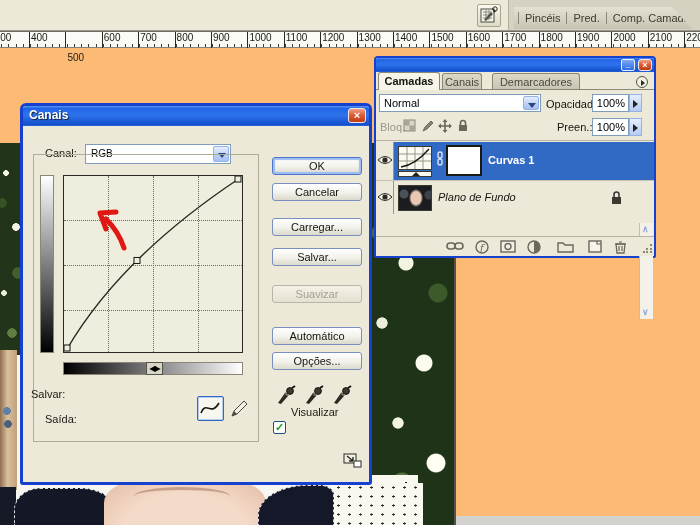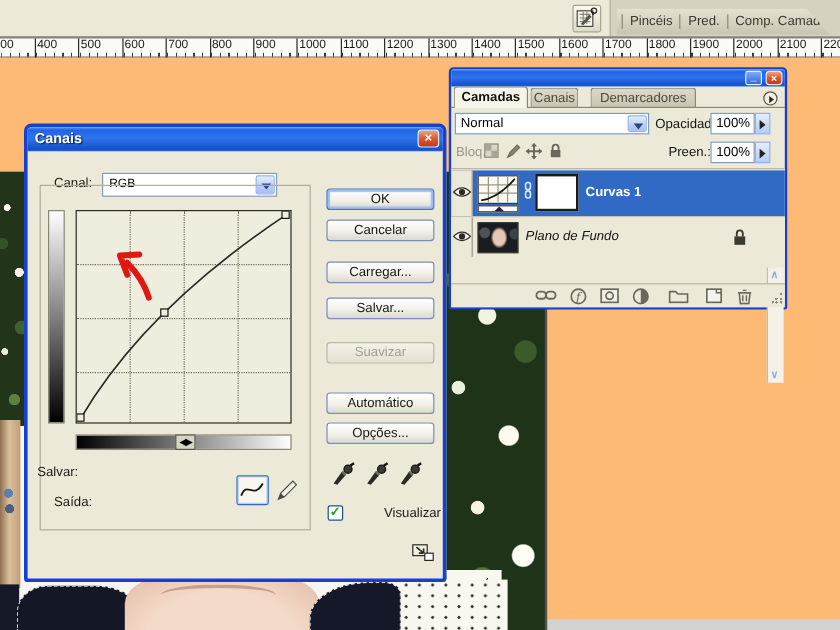--- a/index.html
+++ b/index.html
@@ -156,21 +156,21 @@
         <span class="well-tab">Comp. Camada</span>
       </div>
     </div>
   </div>
 
   <div id="ruler">
       <span class="ruler-label" style="left: -5.4px;">300</span>
       <div class="ruler-tick" style="left: 29px;"></div>
       <span class="ruler-label" style="left: 31px;">400</span>
       <div class="ruler-tick" style="left: 65.4px;"></div>
-      <span class="ruler-label" style="left: 67.4px;">500</span>
+      <span class="ruler-label" style="left: 67.4px; margin-top: 20px;">500</span>
       <div class="ruler-tick" style="left: 101.8px;"></div>
       <span class="ruler-label" style="left: 103.8px;">600</span>
       <div class="ruler-tick" style="left: 138.2px;"></div>
       <span class="ruler-label" style="left: 140.2px;">700</span>
       <div class="ruler-tick" style="left: 174.6px;"></div>
       <span class="ruler-label" style="left: 176.6px;">800</span>
       <div class="ruler-tick" style="left: 211px;"></div>
       <span class="ruler-label" style="left: 213px;">900</span>
       <div class="ruler-tick" style="left: 247.4px;"></div>
       <span class="ruler-label" style="left: 249.4px;">1000</span>
@@ -294,21 +294,21 @@
         <use href="#dropper-sym"></use>
       </svg>
     <svg class="dropper" style="left:280px;" viewBox="0 0 24 22">
         <use href="#dropper-sym"></use>
       </svg>
     <svg class="dropper" style="left:308px;" viewBox="0 0 24 22">
         <use href="#dropper-sym"></use>
       </svg>
 
     <div id="visualizar-box">✓</div>
-    <span class="dlg-label" style="left:268px; top:316px;margin-left:29px;">Visualizar</span>
+    <span class="dlg-label" style="left:268px; top:300px;">Visualizar</span>
 
     <svg id="dlg-resize" viewBox="0 0 20 17">
       <rect x="1" y="2" width="12" height="9" fill="#F2F0E4" stroke="#2A2A22"></rect>
       <path d="M4 4 l6 5 M10 9 l-4 0 M10 9 l0 -4" stroke="#2A2A22" stroke-width="1.4" fill="none"></path>
       <rect x="11" y="9" width="7" height="6" fill="#FFF" stroke="#2A2A22"></rect>
     </svg>
   </div>
 
   <div id="layers-palette">
     <div id="lp-titlebar" class="xp-titlebar">

